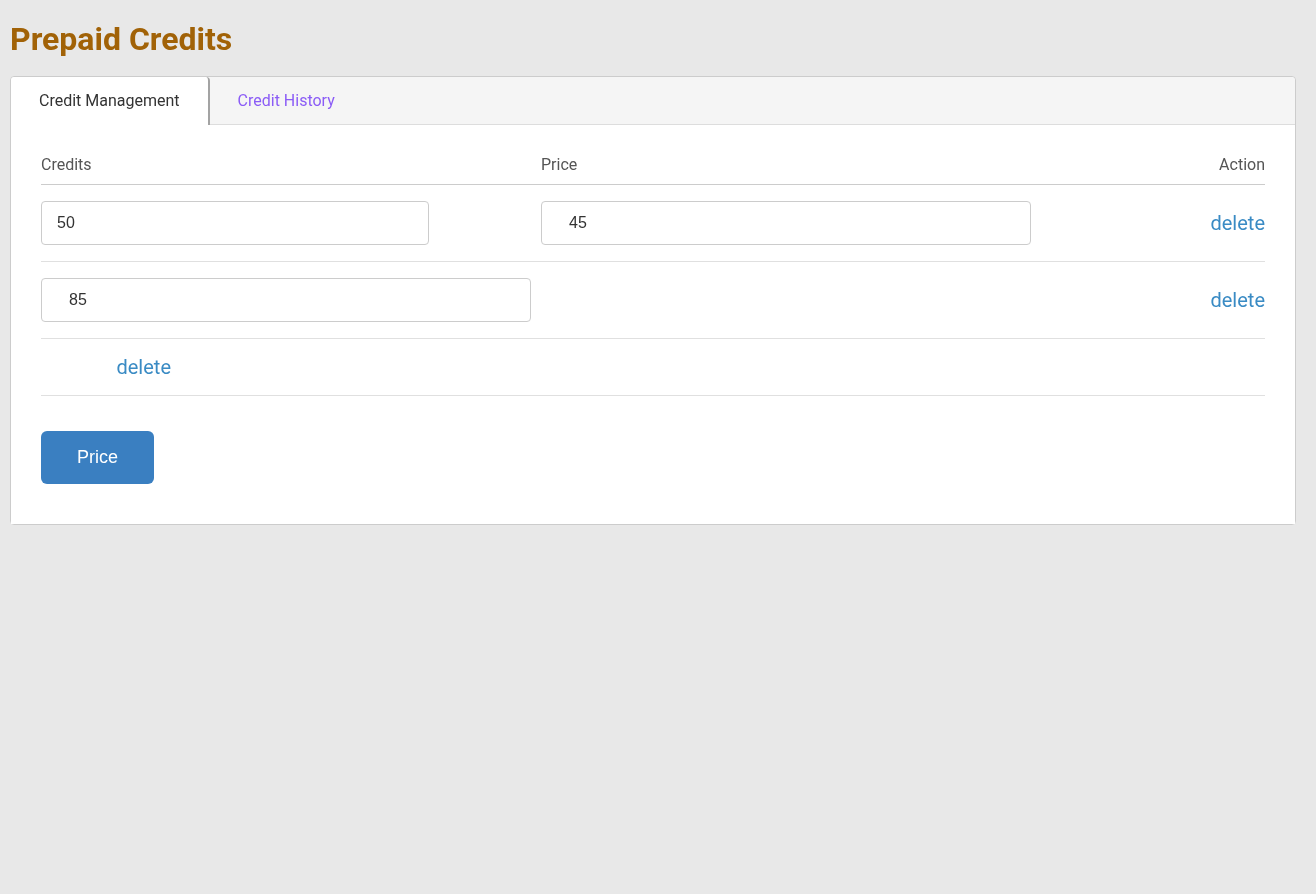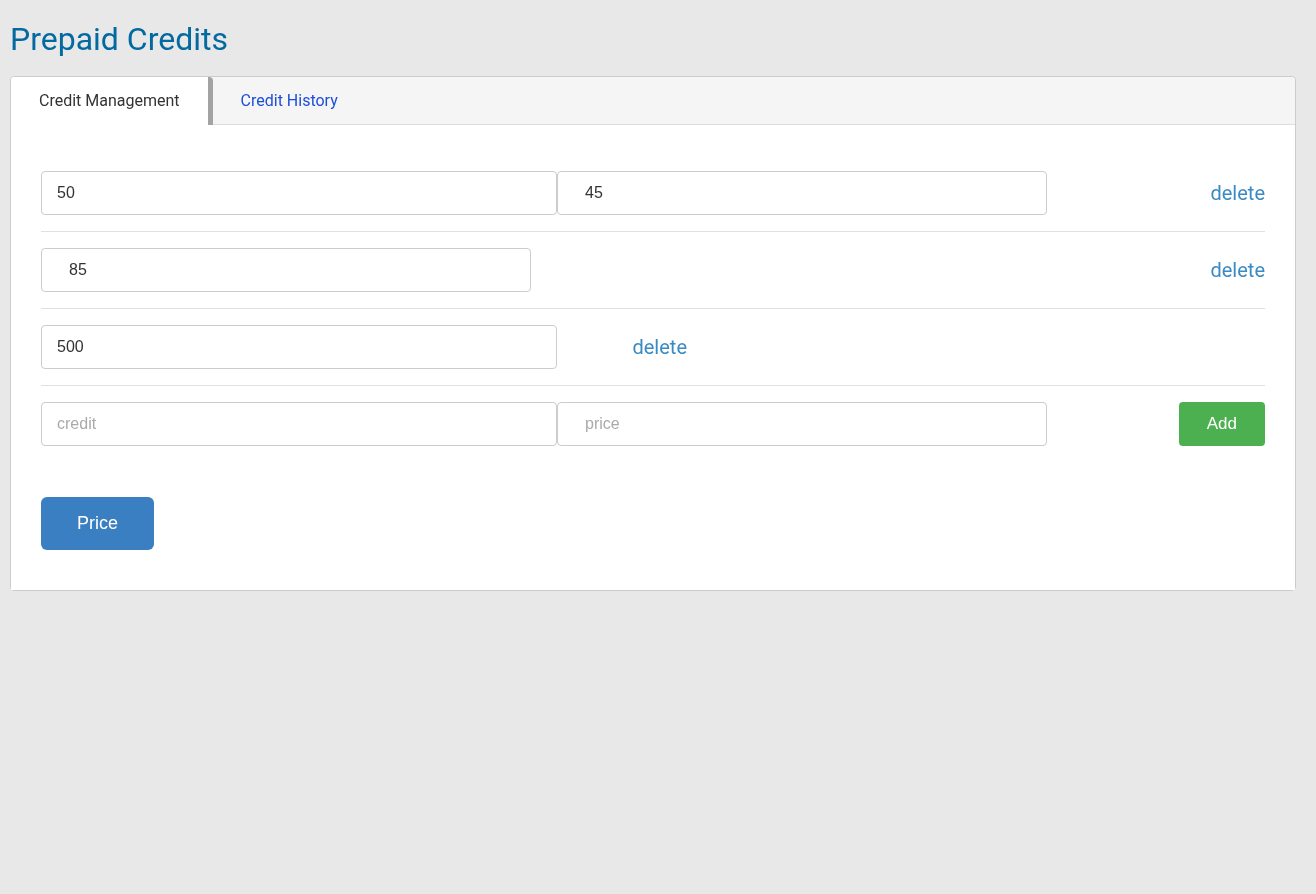--- a/index.html
+++ b/index.html
@@ -15,22 +15,22 @@
       width: 1316px;
       min-height: 894px;
     }
 
     .page-wrapper {
       padding: 20px 20px 20px 10px;
     }
 
     .page-title {
       font-size: 32px;
-      font-weight: 400;
-      color: #0369a1;
+      font-weight: 700;
+      color: #a16207;
       margin-bottom: 18px;
     }
 
     .tab-container {
       background: #fff;
       border: 1px solid #ccc;
       border-radius: 4px;
     }
 
     .tab-header {
@@ -43,28 +43,28 @@
     .tab {
       padding: 14px 28px;
       font-size: 16px;
       cursor: pointer;
       border-radius: 4px 4px 0 0;
     }
 
     .tab-active {
       background: #fff;
       color: #333;
-      border-right: 5px solid #a3a3a3;
+      border-right: 2px solid #a3a3a3;
       border-top: none;
       margin-bottom: -1px;
       padding-bottom: 15px;
     }
 
     .tab-inactive {
-      color: #1d4ed8;
+      color: #8b5cf6;
       background: transparent;
     }
 
     .tab-content {
       padding: 30px 30px 40px 30px;
       background: #fff;
     }
 
     .credits-table {
       width: 100%;
@@ -104,21 +104,21 @@
       border-bottom: 1px solid #e0e0e0;
     }
 
     .table-row-new {
       display: flex;
       align-items: center;
       padding: 16px 0;
     }
 
     .input-field {
-      width: 516px;
+      width: 388px;
       padding: 12px 15px;
       border: 1px solid #ccc;
       border-radius: 4px;
       font-size: 16px;
       color: #333;
       outline: none;
     }
 
     .input-field::placeholder {
       color: #aaa;
@@ -181,20 +181,25 @@
 
   <div class="tab-container">
     <div class="tab-header">
       <div class="tab tab-active">Credit Management</div>
       <div class="tab tab-inactive">Credit History</div>
     </div>
 
     <div class="tab-content">
       <div class="credits-table">
 
+        <div class="table-header">
+          <div class="col-credits">Credits</div>
+          <div class="col-price">Price</div>
+          <div class="col-action">Action</div>
+        </div>
 
         <div class="table-row">
           <div class="col-credits">
             <input type="text" class="input-field" value="50" style="">
           </div>
           <div class="col-price">
             <input type="text" class="price-field" value="45" style="">
           </div>
           <div class="col-action">
             <a class="delete-link">delete</a>
@@ -204,39 +209,25 @@
         <div class="table-row">
           <div class="col-price">
             <input type="text" class="price-field" value="85" style="">
           </div>
           <div class="col-action">
             <a class="delete-link">delete</a>
           </div>
         </div>
 
         <div class="table-row">
-          <div class="col-credits">
-            <input type="text" class="input-field" value="500" style="">
-          </div>
           <div class="col-action">
             <a class="delete-link">delete</a>
           </div>
         </div>
 
-        <div class="table-row-new">
-          <div class="col-credits">
-            <input type="text" class="input-field" placeholder="credit" style="">
-          </div>
-          <div class="col-price">
-            <input type="text" class="price-field" placeholder="price" style="">
-          </div>
-          <div class="col-action">
-            <button class="add-button">Add</button>
-          </div>
-        </div>
 
       </div>
 
       <div class="save-section">
         <button class="save-button">Price</button>
       </div>
 
     </div>
   </div>
 </div>

